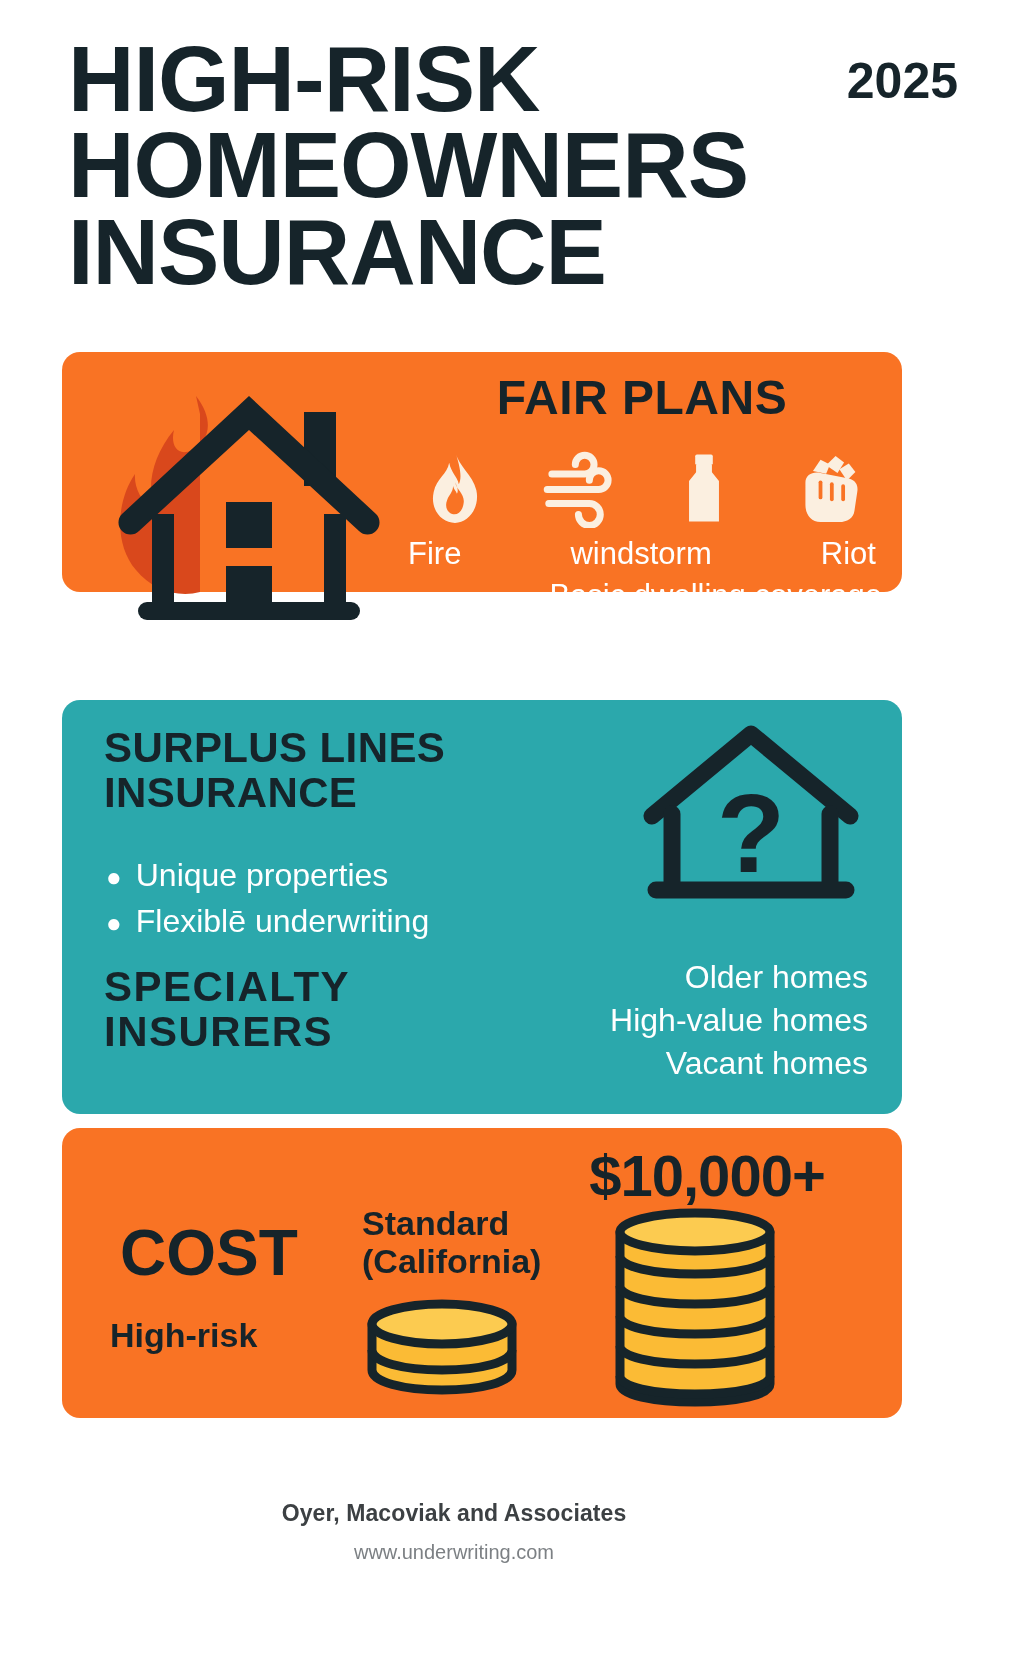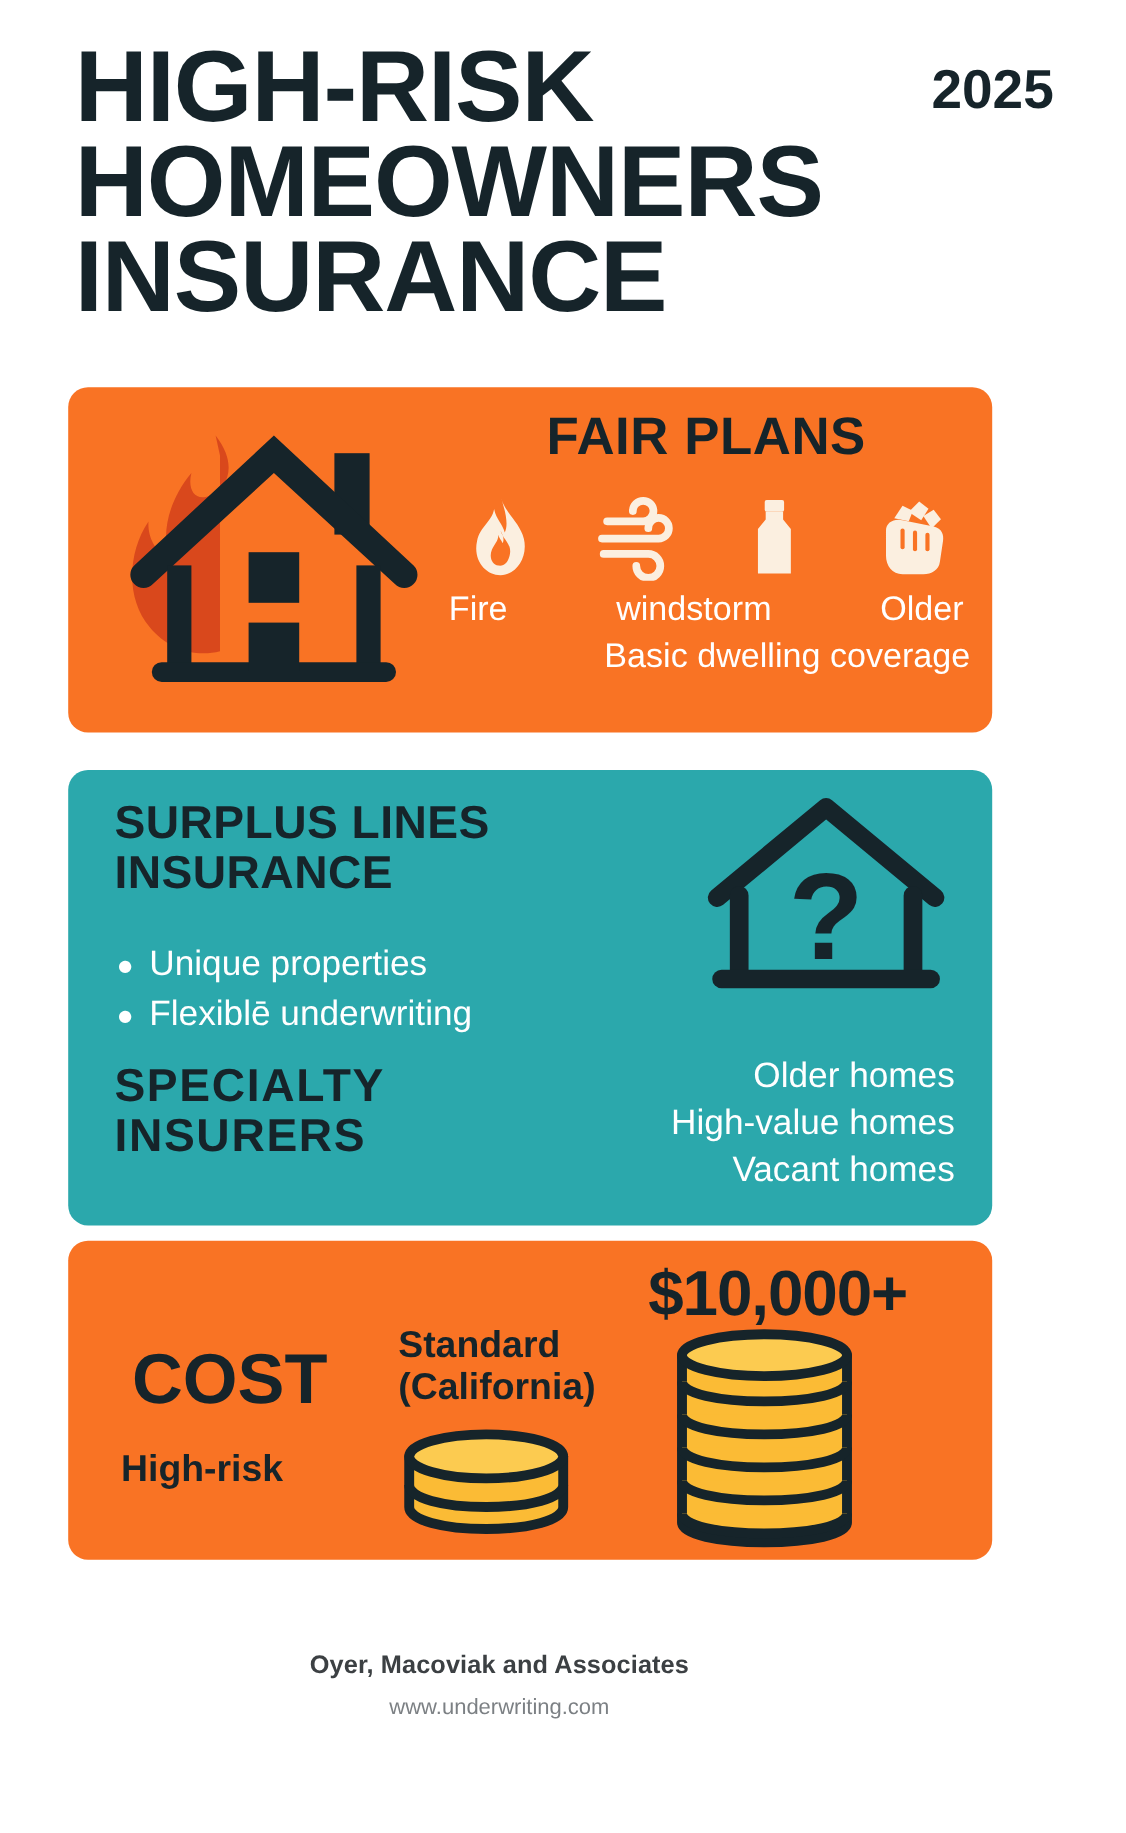--- a/index.html
+++ b/index.html
@@ -24,21 +24,21 @@
   .year {
     position:absolute; right:0px; top:16px;
     font-weight:bold; font-size:50px; color:#16242a; letter-spacing:0px;
   }
 
   
   .panel { position:absolute; left:62px; width:840px; border-radius:18px; }
   .panel-orange { background:#F97324; }
   .panel-teal { background:#2BA8AC; }
 
-  #panel-fair { top:352px; height:314px;padding-left:28px; }
+  #panel-fair { top:352px; height:240px;padding-left:28px; }
   #panel-surplus { top:700px; height:414px; }
   #panel-cost { top:1128px; height:290px; }
 
   
   .fair-house { position:absolute; left:42px; top:22px; width:290px; height:260px; }
   .fair-right { position:absolute; left:340px; top:22px; width:480px; }
   .fair-heading {
     font-weight:bold; font-size:48px; color:#16242a; text-align:center;
     letter-spacing:0.5px; line-height:1;
   }
@@ -193,21 +193,21 @@
               <path d="M38 36 L38 52"></path>
               <path d="M50 38 L50 52"></path>
             </g>
           </svg>
         </div>
       </div>
 
       <div class="peril-labels">
         <span>Fire</span>
         <span>windstorm</span>
-        <span>Older</span>
+        <span>Riot</span>
       </div>
 
       <div class="fair-sub">Basic dwelling coverage</div>
     </div>
   </div>
 
   <div class="panel panel-teal" id="panel-surplus">
 
     <div class="sl-heading">
       <div>SURPLUS LINES</div>

